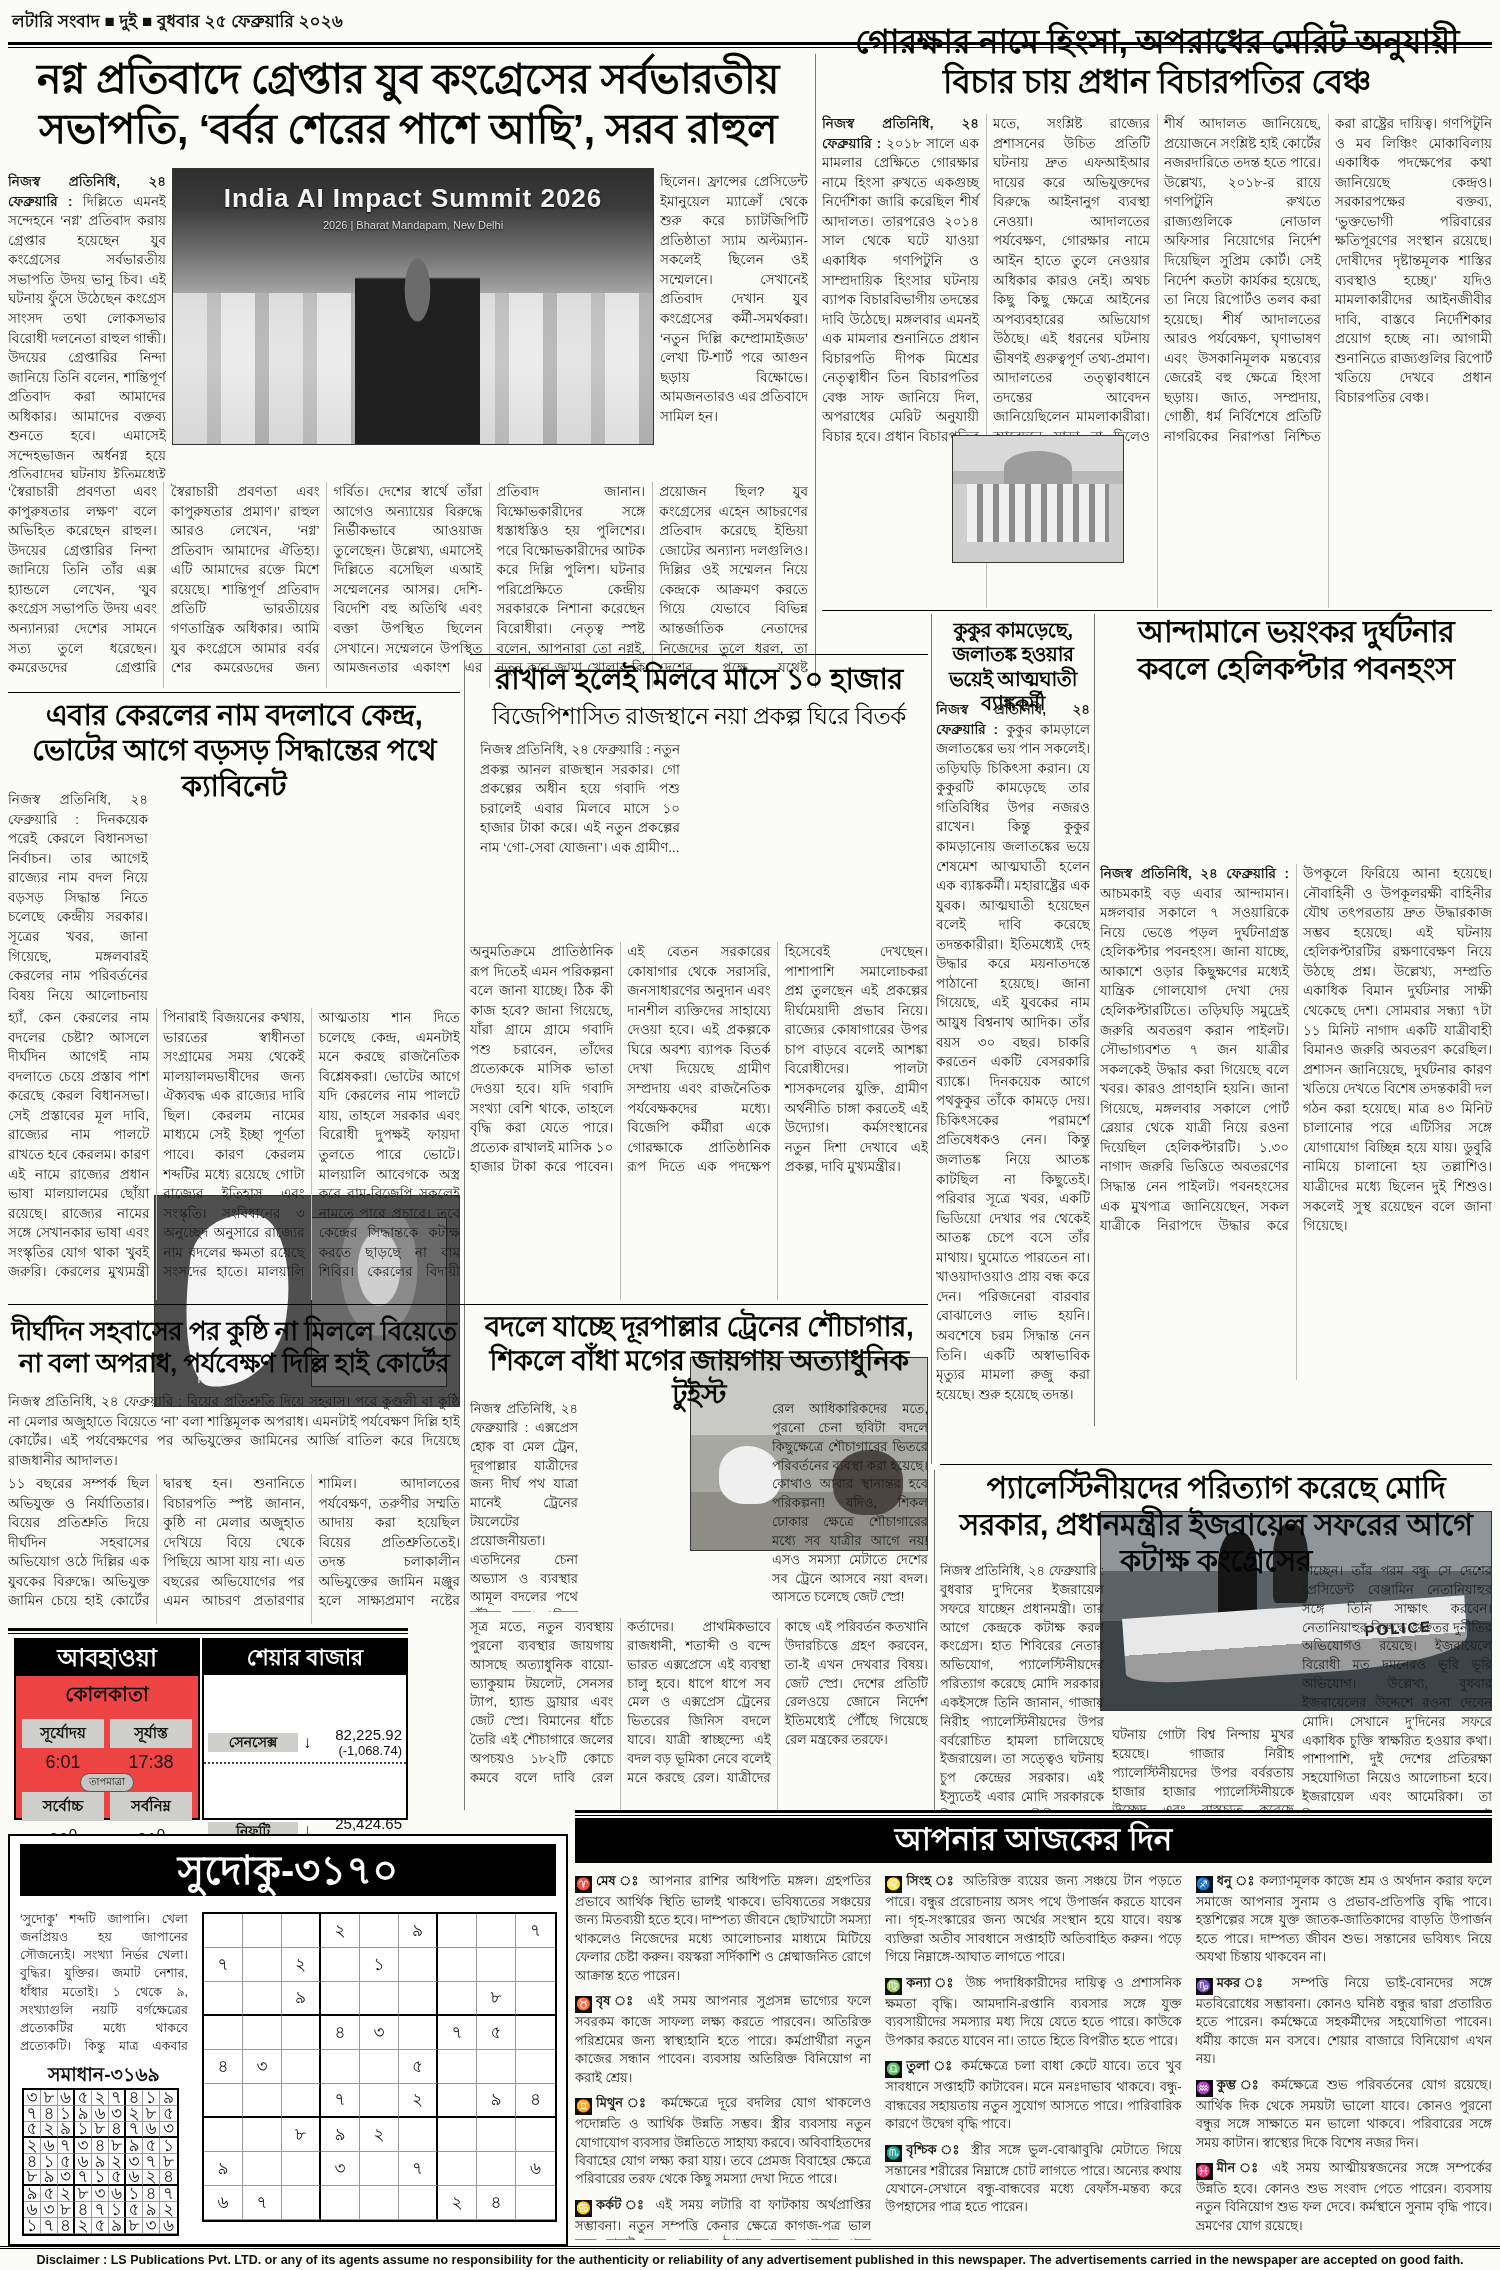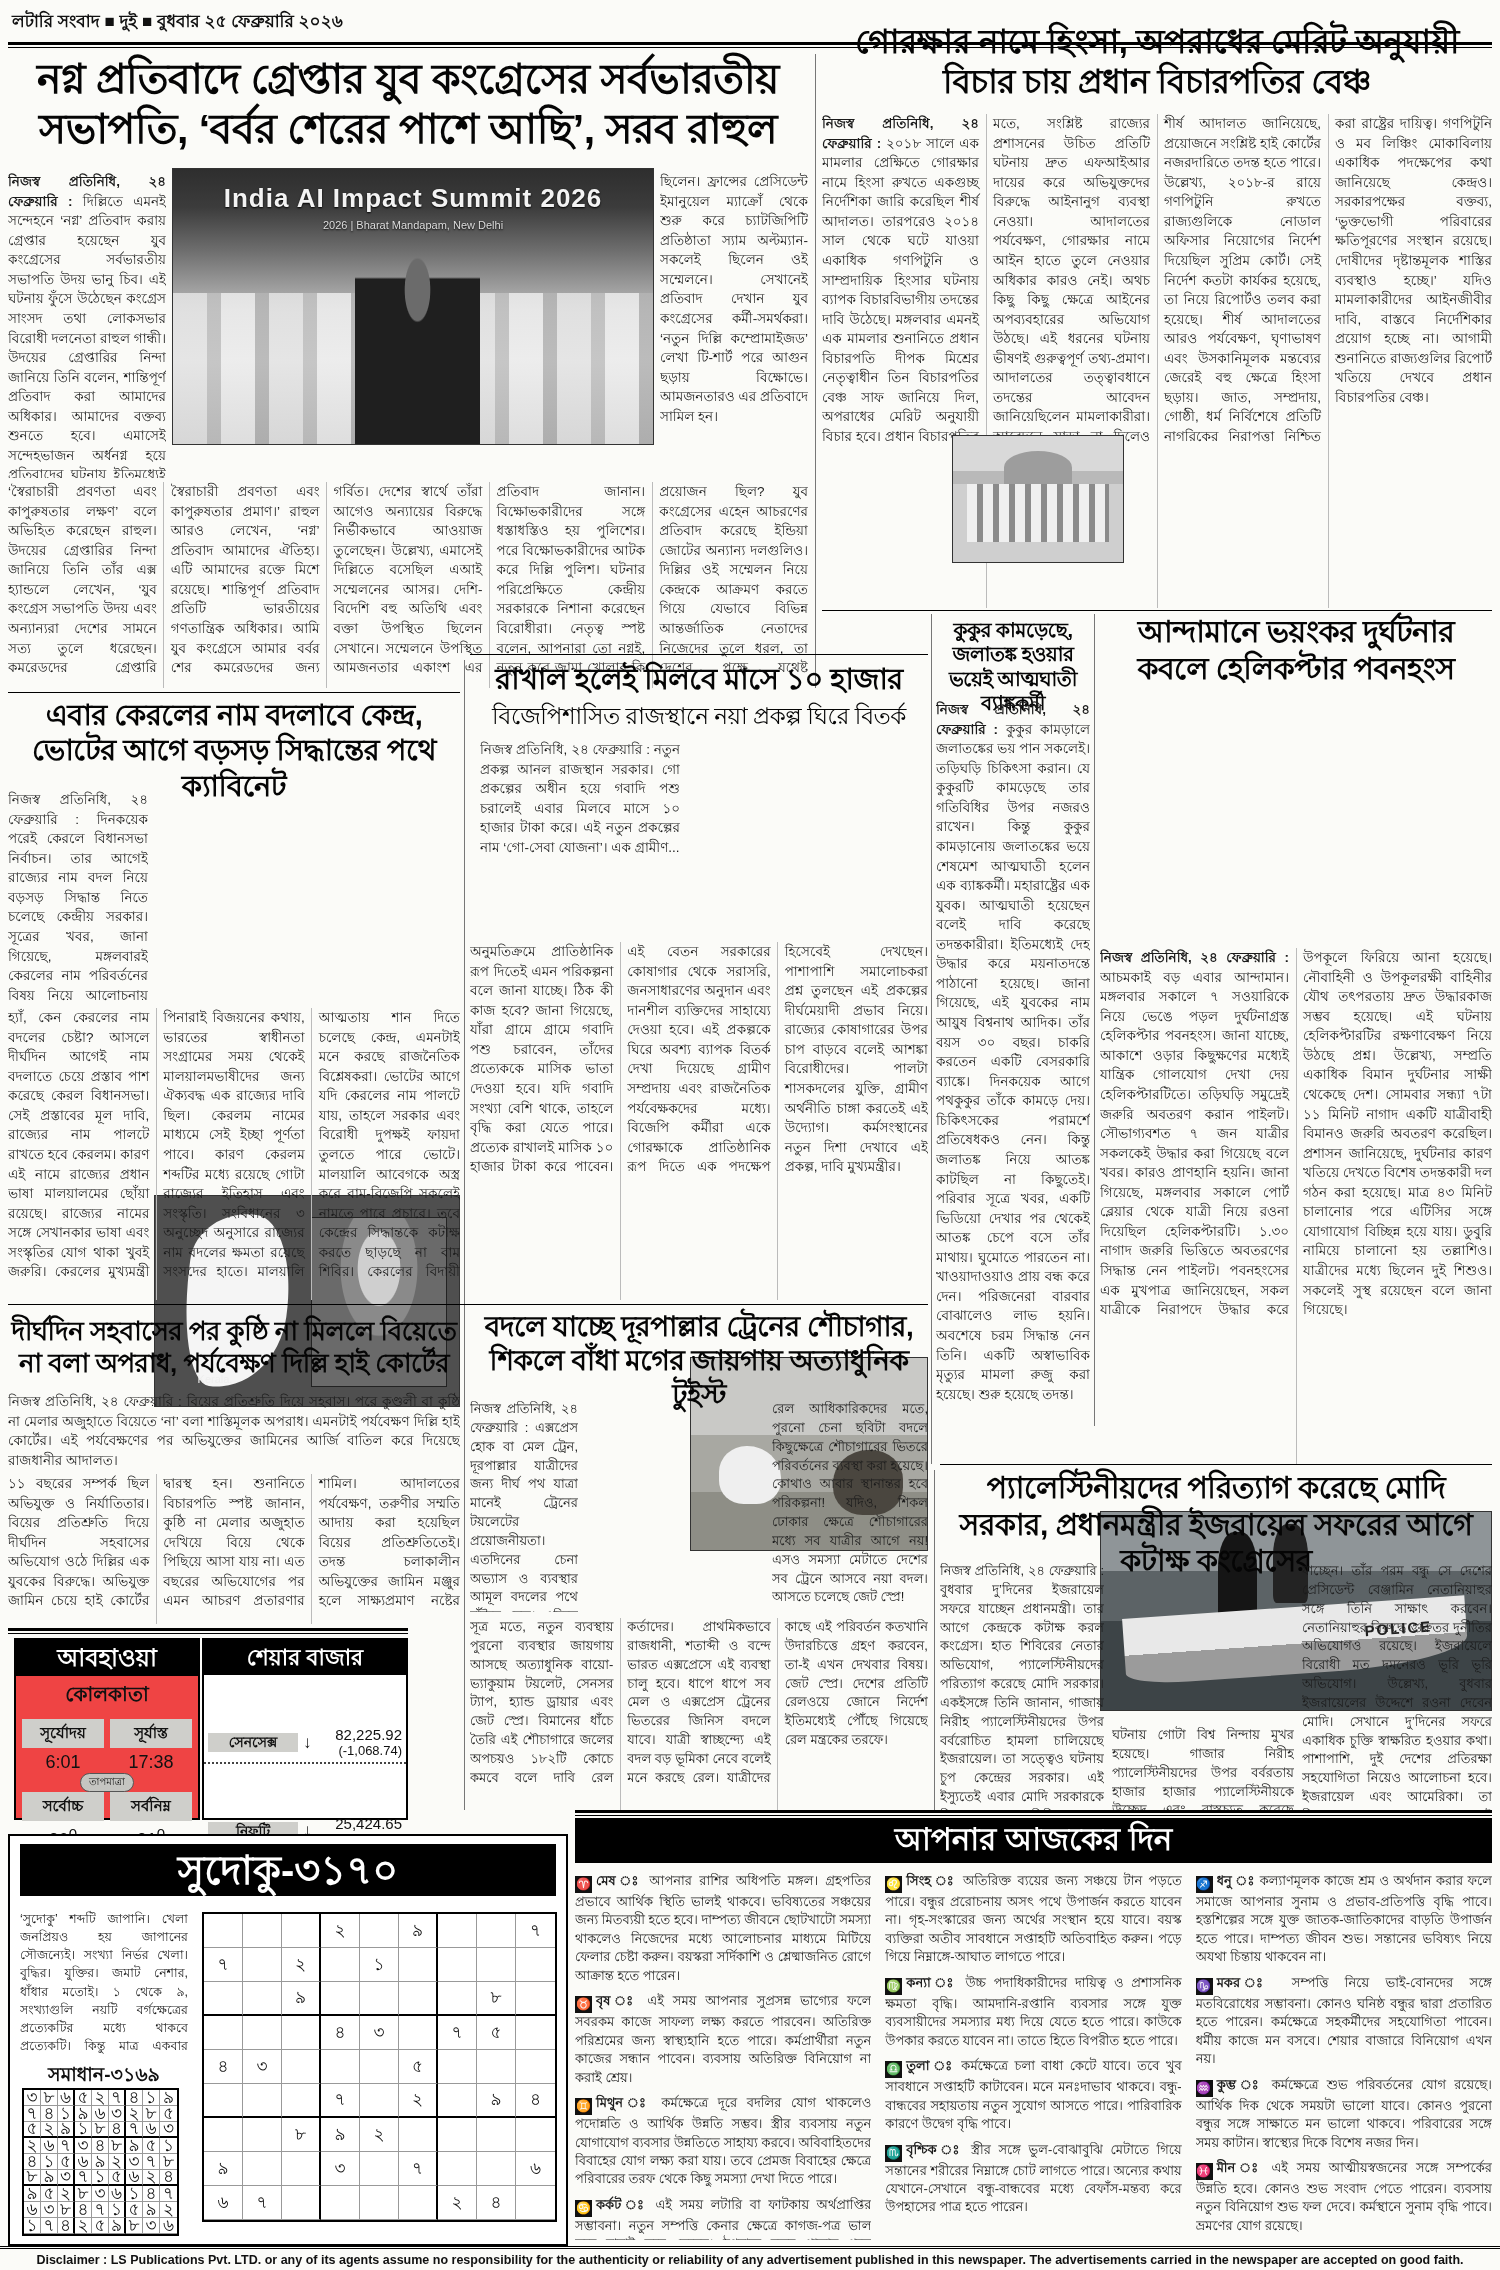--- a/index.html
+++ b/index.html
@@ -148,21 +148,21 @@
   <div class="abs vrule" style="left:1094px;top:614px;height:812px;"></div>
 
   <div class="abs hl" style="left:1100px;top:614px;width:392px;font-size:30px;">আন্দামানে ভয়ংকর দুর্ঘটনার কবলে হেলিকপ্টার পবনহংস</div>
   <div class="abs photo ph-heli" style="left:1100px;top:700px;width:392px;height:200px;">
     <div class="fig"></div>
     <div class="fig2"></div>
     <div class="boat">
         <span>POLICE</span>
       </div>
   </div>
-  <div class="abs body-txt cols2" style="left:1100px;top:948px;width:392px;height:516px;font-size:13.5px;">
+  <div class="abs body-txt cols2" style="left:1100px;top:864px;width:392px;height:516px;font-size:13.5px;">
     <span class="byline">নিজস্ব প্রতিনিধি, ২৪ ফেব্রুয়ারি :</span>
     <span>আচমকাই বড় এবার আন্দামান। মঙ্গলবার সকালে ৭ সওয়ারিকে নিয়ে ভেঙে পড়ল দুর্ঘটনাগ্রস্ত হেলিকপ্টার পবনহংস। জানা যাচ্ছে, আকাশে ওড়ার কিছুক্ষণের মধ্যেই যান্ত্রিক গোলযোগ দেখা দেয় হেলিকপ্টারটিতে। তড়িঘড়ি সমুদ্রেই জরুরি অবতরণ করান পাইলট। সৌভাগ্যবশত ৭ জন যাত্রীর সকলকেই উদ্ধার করা গিয়েছে বলে খবর। কারও প্রাণহানি হয়নি। জানা গিয়েছে, মঙ্গলবার সকালে পোর্ট ব্লেয়ার থেকে যাত্রী নিয়ে রওনা দিয়েছিল হেলিকপ্টারটি। ১.৩০ নাগাদ জরুরি ভিত্তিতে অবতরণের সিদ্ধান্ত নেন পাইলট। পবনহংসের এক মুখপাত্র জানিয়েছেন, সকল যাত্রীকে নিরাপদে উদ্ধার করে উপকূলে ফিরিয়ে আনা হয়েছে। নৌবাহিনী ও উপকূলরক্ষী বাহিনীর যৌথ তৎপরতায় দ্রুত উদ্ধারকাজ সম্ভব হয়েছে। এই ঘটনায় হেলিকপ্টারটির রক্ষণাবেক্ষণ নিয়ে উঠছে প্রশ্ন। উল্লেখ্য, সম্প্রতি একাধিক বিমান দুর্ঘটনার সাক্ষী থেকেছে দেশ। সোমবার সন্ধ্যা ৭টা ১১ মিনিট নাগাদ একটি যাত্রীবাহী বিমানও জরুরি অবতরণ করেছিল। প্রশাসন জানিয়েছে, দুর্ঘটনার কারণ খতিয়ে দেখতে বিশেষ তদন্তকারী দল গঠন করা হয়েছে। মাত্র ৪৩ মিনিট চালানোর পরে এটিসির সঙ্গে যোগাযোগ বিচ্ছিন্ন হয়ে যায়। ডুবুরি নামিয়ে চালানো হয় তল্লাশিও। যাত্রীদের মধ্যে ছিলেন দুই শিশুও। সকলেই সুস্থ রয়েছেন বলে জানা গিয়েছে।</span>
   </div>
 
   <div class="abs hrule" style="left:8px;top:1304px;width:920px;height:1px;"></div>
   <div class="abs hl" style="left:8px;top:1316px;width:452px;font-size:26px;">দীর্ঘদিন সহবাসের পর কুষ্ঠি না মিললে বিয়েতে না বলা অপরাধ, পর্যবেক্ষণ দিল্লি হাই কোর্টের</div>
   <div class="abs body-txt" style="left:8px;top:1392px;width:452px;height:80px;font-size:13.5px;">নিজস্ব প্রতিনিধি, ২৪ ফেব্রুয়ারি : বিয়ের প্রতিশ্রুতি দিয়ে সহবাস। পরে কুণ্ডলী বা কুষ্ঠি না মেলার অজুহাতে বিয়েতে ‘না’ বলা শাস্তিমূলক অপরাধ। এমনটাই পর্যবেক্ষণ দিল্লি হাই কোর্টের। এই পর্যবেক্ষণের পর অভিযুক্তের জামিনের আর্জি বাতিল করে দিয়েছে রাজধানীর আদালত।</div>
   <div class="abs body-txt cols3" style="left:8px;top:1474px;width:452px;height:150px;font-size:13.5px;">১১ বছরের সম্পর্ক ছিল অভিযুক্ত ও নির্যাতিতার। বিয়ের প্রতিশ্রুতি দিয়ে দীর্ঘদিন সহবাসের অভিযোগ ওঠে দিল্লির এক যুবকের বিরুদ্ধে। অভিযুক্ত জামিন চেয়ে হাই কোর্টের দ্বারস্থ হন। শুনানিতে বিচারপতি স্পষ্ট জানান, কুষ্ঠি না মেলার অজুহাত দেখিয়ে বিয়ে থেকে পিছিয়ে আসা যায় না। এত বছরের অভিযোগের পর এমন আচরণ প্রতারণার শামিল। আদালতের পর্যবেক্ষণ, তরুণীর সম্মতি আদায় করা হয়েছিল বিয়ের প্রতিশ্রুতিতেই। তদন্ত চলাকালীন অভিযুক্তের জামিন মঞ্জুর হলে সাক্ষ্যপ্রমাণ নষ্টের আশঙ্কা রয়েছে বলেও মনে করছে আদালত। এর আগে নিম্ন আদালতে জামিনের আবেদন খারিজ হয়েছিল যুবকের। পরিবারের সম্মতিতে বিয়ের কথাবার্তাও এগিয়েছিল দু’পক্ষের। তরুণী। তবে পরে ফের বিয়ের কথা বলেন যুবক।</div>
 
   <div class="abs thick-rule" style="left:8px;top:1628px;width:400px;"></div>

